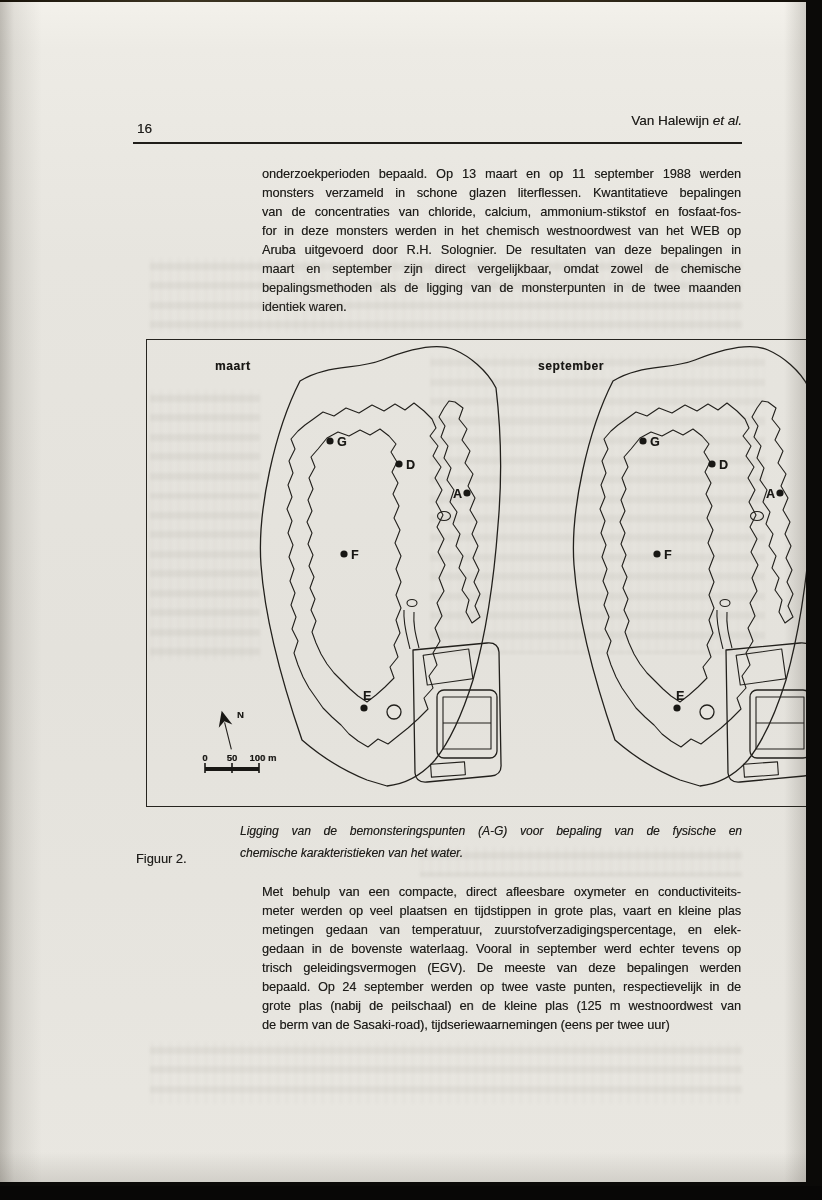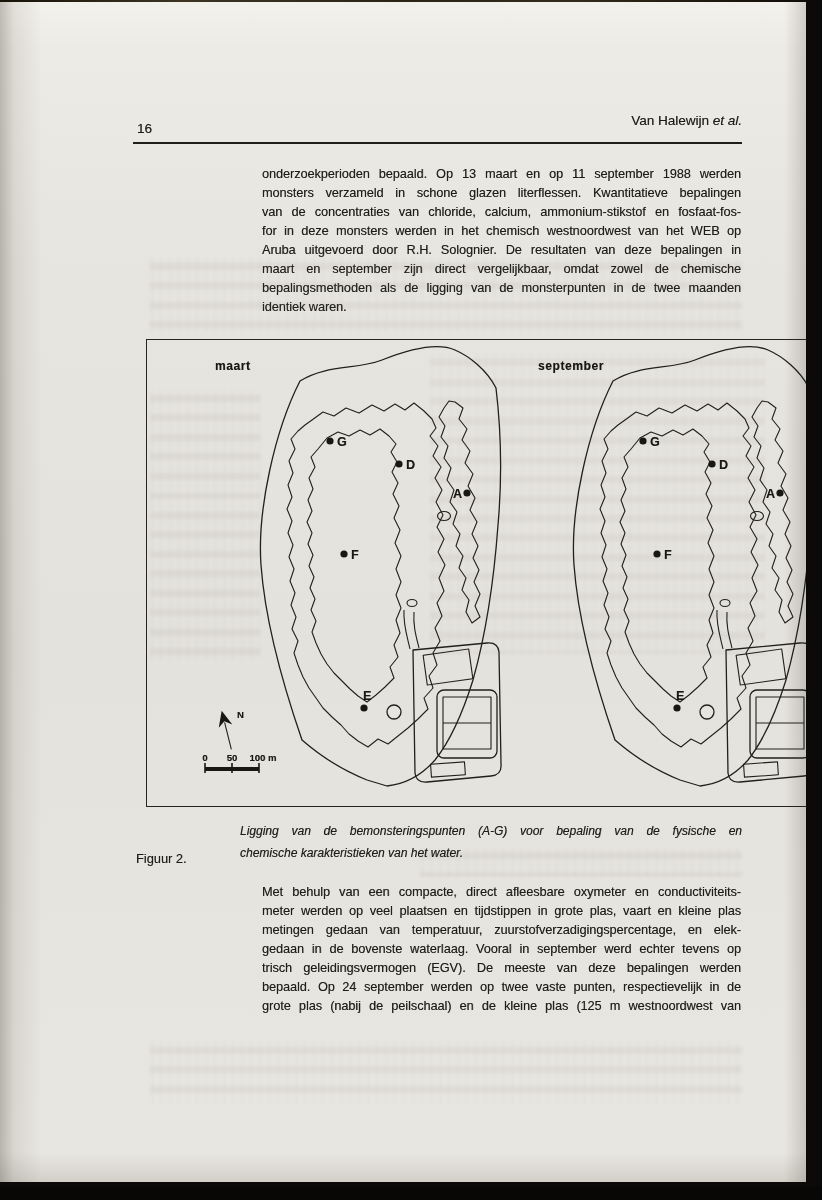--- a/index.html
+++ b/index.html
@@ -176,18 +176,19 @@
   </div>
 
   <div class="para" id="para2">
     <div class="tl">Met behulp van een compacte, direct afleesbare oxymeter en conductiviteits-</div>
     <div class="tl">meter werden op veel plaatsen en tijdstippen in grote plas, vaart en kleine plas</div>
     <div class="tl">metingen gedaan van temperatuur, zuurstofverzadigingspercentage, en elek-</div>
     <div class="tl">gedaan in de bovenste waterlaag. Vooral in september werd echter tevens op</div>
     <div class="tl">trisch geleidingsvermogen (EGV). De meeste van deze bepalingen werden</div>
     <div class="tl">bepaald. Op 24 september werden op twee vaste punten, respectievelijk in de</div>
     <div class="tl">grote plas (nabij de peilschaal) en de kleine plas (125 m westnoordwest van</div>
+    <div class="tl last">de berm van de Sasaki-road), tijdseriewaarnemingen (eens per twee uur)</div>
   </div>
 
 </div>
 
 <div class="right-band"></div>
 <div class="bottom-band"></div>
 
 </body></html>

